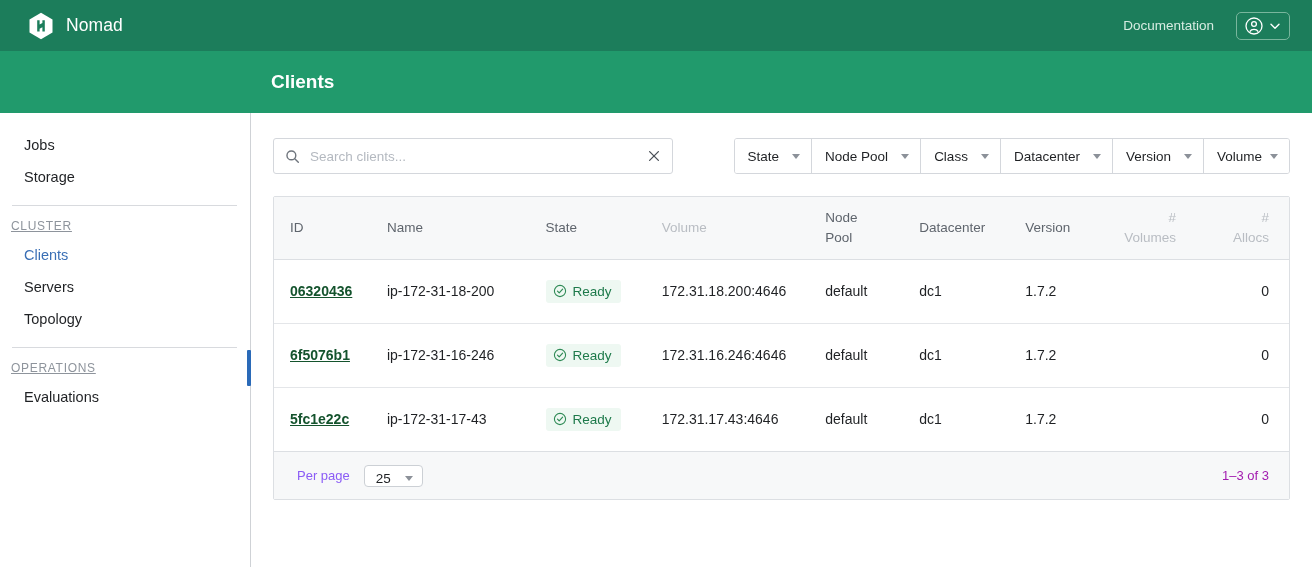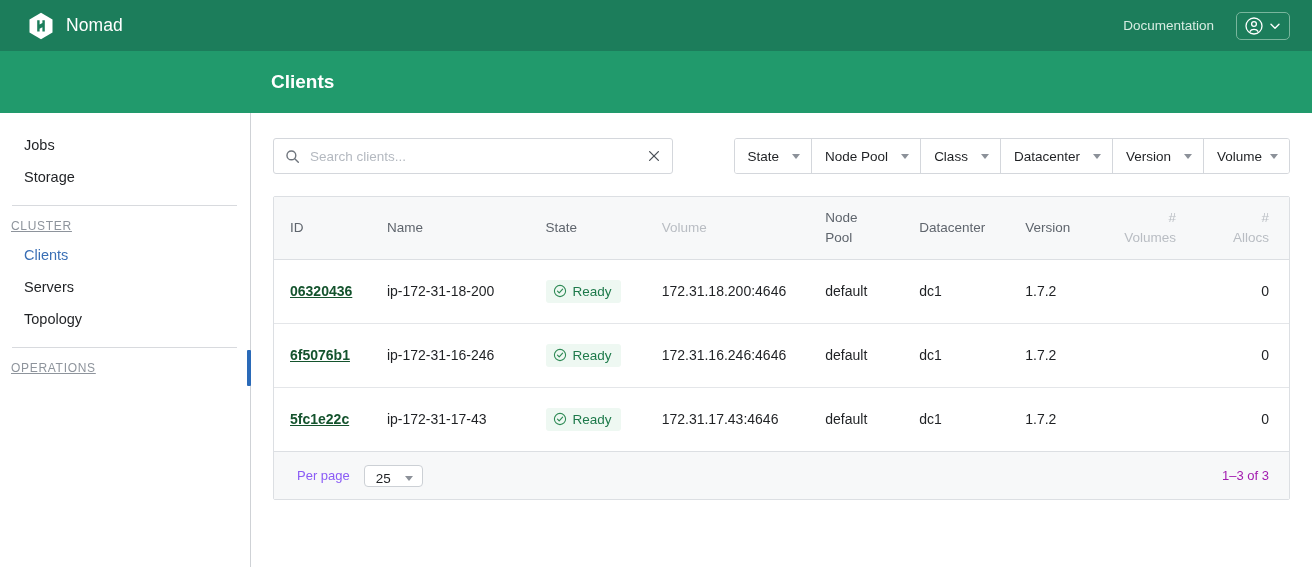--- a/index.html
+++ b/index.html
@@ -310,20 +310,23 @@
     </div>
     <div class="nav-item">
       <span>Servers</span>
     </div>
     <div class="nav-item">
       <span>Topology</span>
     </div>
 
     <div class="nav-sep"></div>
     <div class="nav-heading">OPERATIONS</div>
+    <div class="nav-item">
+      <span>Evaluations</span>
+    </div>
 
     <div class="active-bar"></div>
   </nav>
 
   <main class="main">
 
     <div class="controls">
       <div class="search-box">
         <svg width="15" height="15" viewBox="0 0 16 16">
           <circle cx="6.8" cy="6.8" r="4.7" fill="none" stroke="#6f757d" stroke-width="1.5"></circle>

